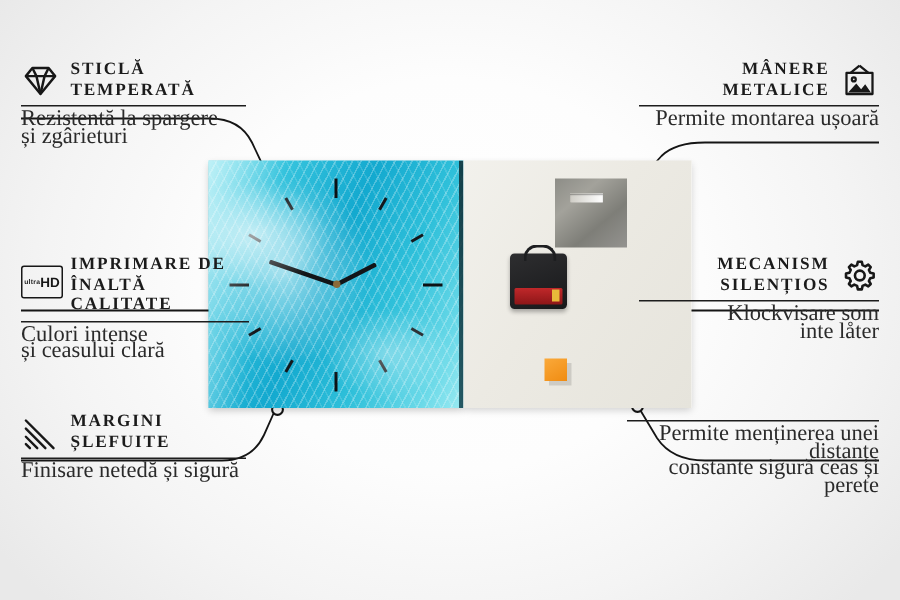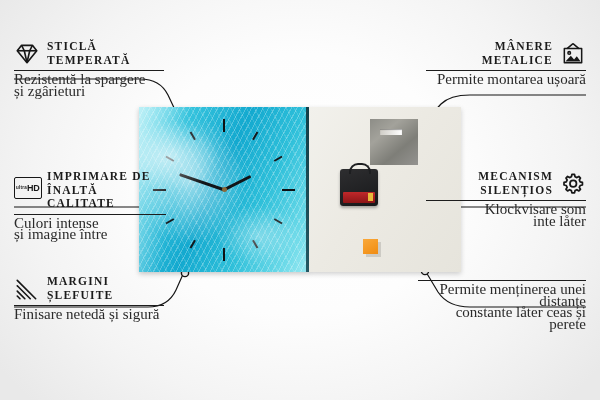--- a/index.html
+++ b/index.html
@@ -217,21 +217,21 @@
             <span class="h">HD</span>
           </span>
       </span>
       <div>
         <div class="title">IMPRIMARE DE</div>
         <div class="title">ÎNALTĂ CALITATE</div>
       </div>
     </div>
     <div class="rule"></div>
     <div class="desc">Culori intense</div>
-    <div class="desc">și imagine între</div>
+    <div class="desc">și ceasului clară</div>
   </div>
 
   <div class="callout" style="left:14px;top:275px;width:150px;">
     <div class="head">
       <span class="ico">
         <svg viewBox="0 0 24 24" fill="none" stroke="currentColor" stroke-width="1.5" stroke-linecap="round">
           <path d="M3 4 L20 21"></path>
             <path d="M3 9 L15 21"></path>
             <path d="M3 14 L10 21"></path>
             <path d="M3 18.5 L5.5 21"></path>
@@ -279,16 +279,16 @@
       </span>
     </div>
     <div class="rule"></div>
     <div class="desc r">Klockvisare som</div>
     <div class="desc r">inte låter</div>
   </div>
 
   <div class="callout" style="right:14px;top:277px;width:168px;">
     <div class="rule"></div>
     <div class="desc r">Permite menținerea unei distanțe</div>
-    <div class="desc r">constante låter ceas și perete</div>
+    <div class="desc r">constante sigură ceas și perete</div>
   </div>
 
 </div>
 
 </body></html>

